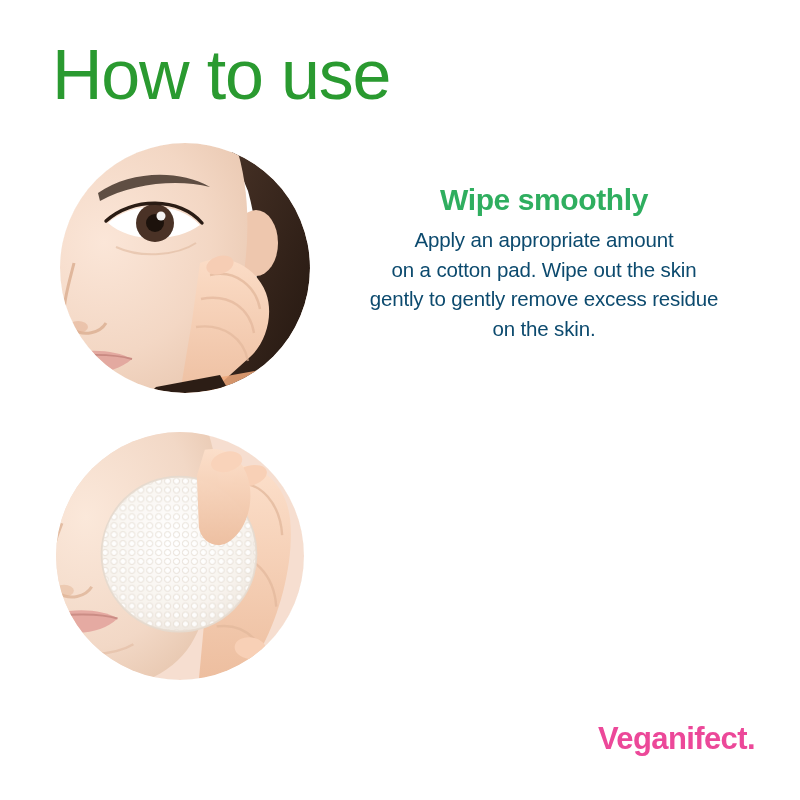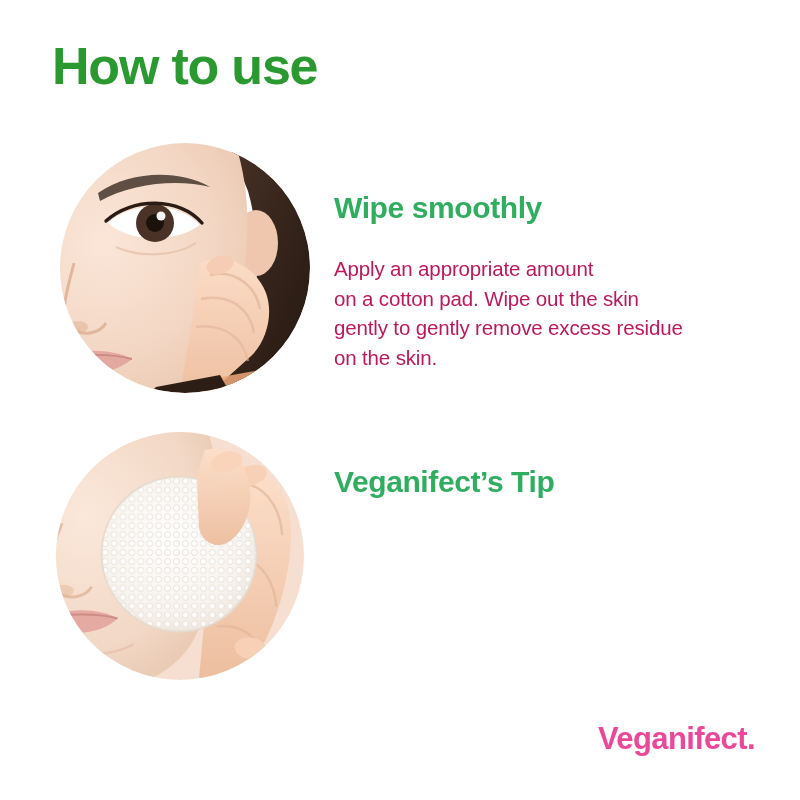--- a/index.html
+++ b/index.html
@@ -17,22 +17,22 @@
     width: 800px;
     height: 800px;
     background: #ffffff;
   }
 
   
   .page-title {
     position: absolute;
     left: 52px;
     top: 38px;
-    font-size: 52px;
-    font-weight: 700;
+    font-size: 70px;
+    font-weight: 400;
     letter-spacing: -1.2px;
     color: #2a9a30;
     line-height: 1.08;
   }
 
   
   .step {
     position: absolute;
     left: 0;
     width: 800px;
@@ -69,30 +69,30 @@
 
   .step-heading {
     font-size: 30px;
     font-weight: 700;
     color: #2fae5f;
     letter-spacing: -0.4px;
     line-height: 1.1;
   }
 
   .step-body {
-    margin-top: 30px;
+    margin-top: 9px;
     font-size: 20.5px;
     font-weight: 400;
-    color: #be185d;
+    color: #0c4a6e;
     line-height: 29.5px;
     letter-spacing: -0.15px;
     white-space: pre-line;
   }
 
-  .step-1 .step-text { top: 48px; }
+  .step-1 .step-text { top: 40px; text-align: center; }
   .step-2 .step-text { top: 33px; }
 
   
   .brand-logo {
     position: absolute;
     right: 45px;
     bottom: 46px;
     font-size: 31px;
     font-weight: 700;
     letter-spacing: -0.6px;
@@ -242,19 +242,18 @@
             <circle cx="124" cy="123" r="78" fill="#ffffff" opacity="0.10"></circle>
           </g>
 
           <path d="M150 18 C178 12 196 36 196 64 C196 86 186 104 172 112 C160 118 146 110 144 96 L142 44 Z" fill="url(#finger2)" opacity="0.97"></path>
           <ellipse cx="172" cy="30" rx="16" ry="10" fill="#f9d3ba" transform="rotate(-14 172 30)"></ellipse>
         </g>
       </svg>
     </div>
 
     <div class="step-text">
-      <div class="step-heading">Veganifect’s Tip</div>
     </div>
   </div>
 
   <div class="brand-logo">Veganifect.</div>
 
 </div>
 
 </body></html>

